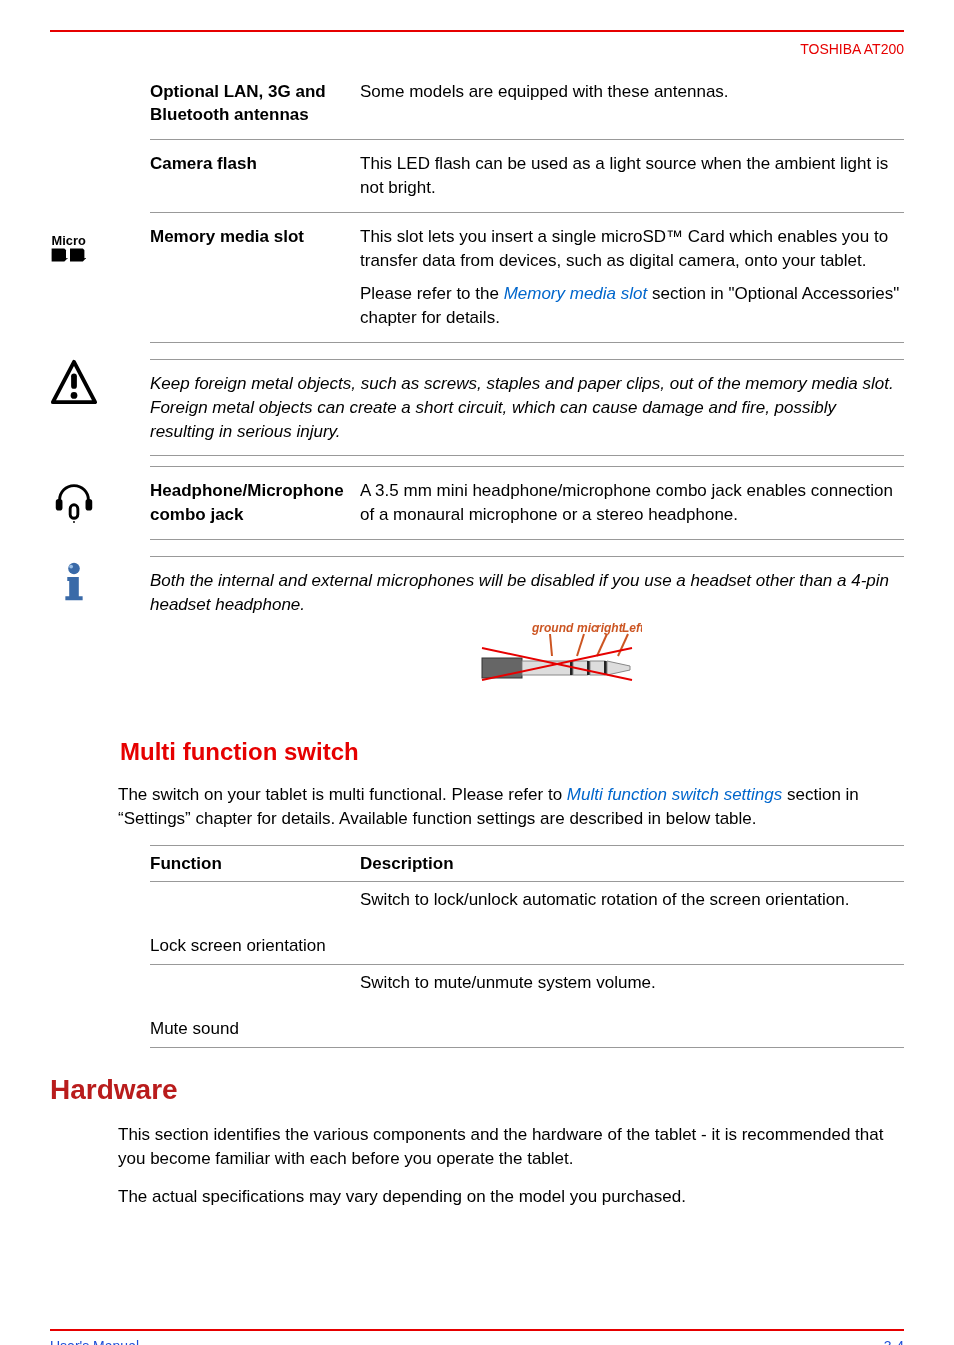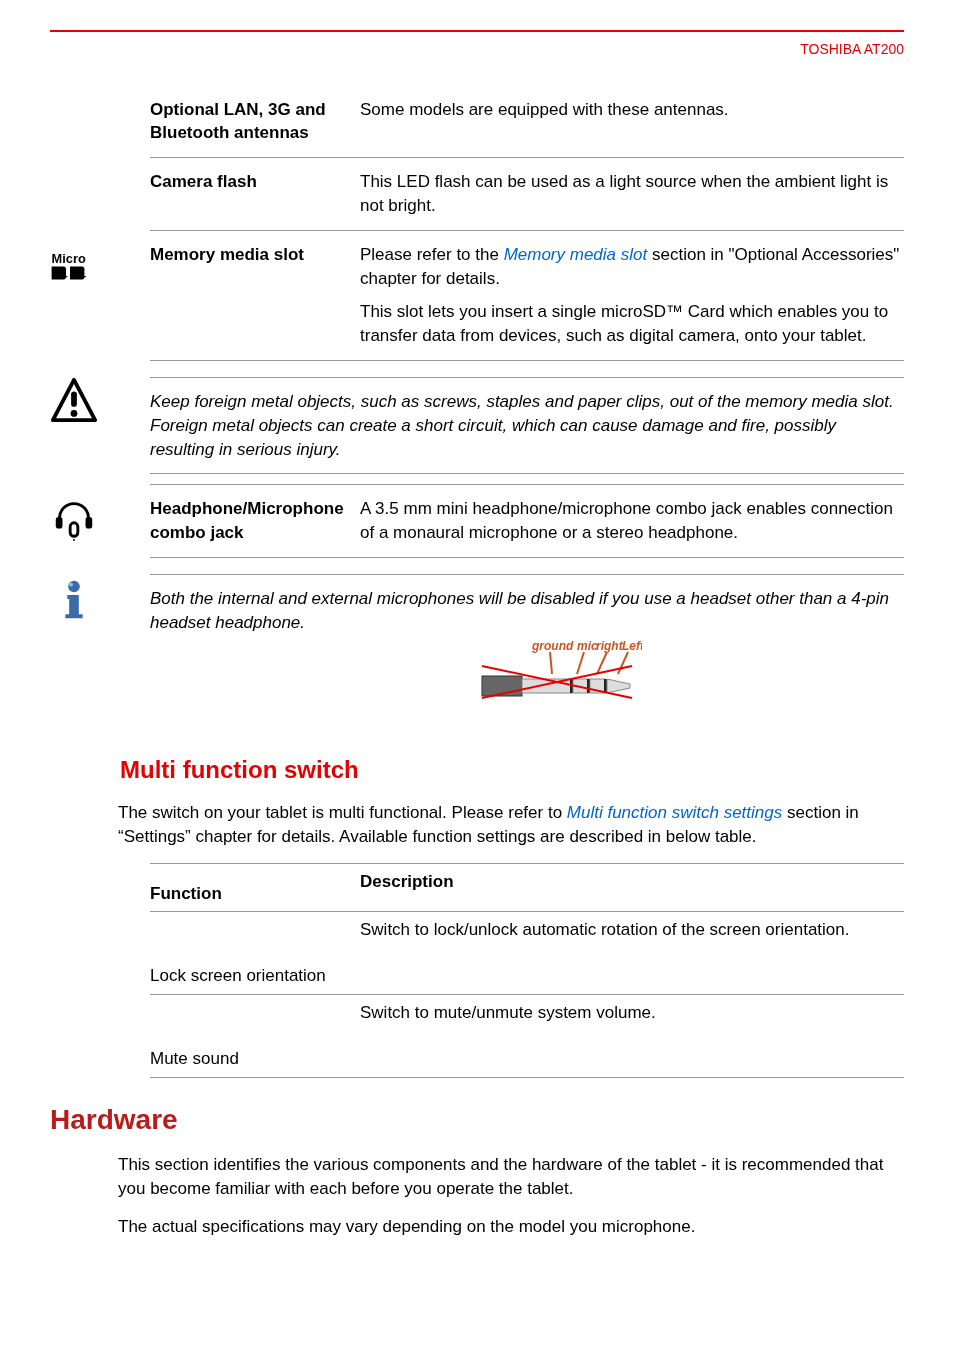--- a/index.html
+++ b/index.html
@@ -10,21 +10,21 @@
     color: #000;
     background: #fff;
     width: 954px;
     padding: 30px 50px 30px 50px;
   }
   .top-divider { border-top: 2px solid #e60000; margin-bottom: 8px; }
   .header-right {
     color: #e60000;
     font-size: 14px;
     text-align: right;
-    margin-bottom: 26px;
+    margin-bottom: 8px;
   }
   .content-col {
     margin-left: 100px;
   }
   .row {
     display: flex;
     border-bottom: 1px solid #999;
     padding: 12px 0;
   }
   .label-col {
@@ -103,21 +103,21 @@
     border-bottom: 1px solid #999;
     padding: 6px 0;
     font-weight: bold;
   }
   .func-row {
     display: flex;
     border-bottom: 1px solid #999;
     padding: 6px 0;
   }
   .func-col1 { width: 210px; flex-shrink: 0; font-weight: normal; padding-right: 10px; margin-top: 46px; }
-  .func-col1-hdr { width: 210px; flex-shrink: 0; font-weight: bold; margin-top: 12px; }
+  .func-col1-hdr { width: 210px; flex-shrink: 0; font-weight: bold; }
   .func-col2 { flex: 1; }
 
   .footer {
     border-top: 2px solid #e60000;
     margin-top: 120px;
     padding-top: 6px;
     display: flex;
     justify-content: space-between;
     color: #1d4ed8;
     font-size: 14px;
@@ -149,24 +149,24 @@
       <text x="2" y="18" font-family="Arial" font-weight="bold" font-size="16" fill="#000">Micro</text>
       <path d="M2 22 L18 22 L22 26 L22 34 L18 38 L2 38 Z" fill="#000"></path>
       <path d="M25 22 L41 22 L45 26 L45 34 L41 38 L25 38 Z" fill="#000"></path>
       <rect x="20" y="24" width="4" height="10" fill="#fff"></rect>
       <rect x="43" y="24" width="4" height="10" fill="#fff"></rect>
     </svg>
   </div>
   <div class="icon-inner-row" style="border-top:none;">
     <div class="label-col">Memory media slot</div>
     <div class="desc-col">
+      <p>This slot lets you insert a single microSD™ Card which enables you to transfer data from devices, such as digital camera, onto your tablet.</p>
       <p>
         <span>Please refer to the </span><a class="link">Memory media slot</a><span> section in "Optional Accessories" chapter for details.</span>
       </p>
-      <p>This slot lets you insert a single microSD™ Card which enables you to transfer data from devices, such as digital camera, onto your tablet.</p>
     </div>
   </div>
 </div>
 
 <div class="note-box">
   <div class="note-icon-cell">
     <svg class="svg-icon" viewBox="0 0 50 50">
       <polygon points="25,3 47,45 3,45" fill="none" stroke="#000" stroke-width="4" stroke-linejoin="round"></polygon>
       <rect x="22" y="15" width="6" height="16" rx="3" fill="#000"></rect>
       <circle cx="25" cy="38" r="3.5" fill="#000"></circle>
@@ -244,18 +244,18 @@
     <div class="func-col2">Switch to lock/unlock automatic rotation of the screen orientation.</div>
   </div>
   <div class="func-row">
     <div class="func-col1">Mute sound</div>
     <div class="func-col2">Switch to mute/unmute system volume.</div>
   </div>
 </div>
 
 <div class="section-heading-red">Hardware</div>
 <div class="para-block">This section identifies the various components and the hardware of the tablet - it is recommended that you become familiar with each before you operate the tablet.</div>
-<div class="para-block">The actual specifications may vary depending on the model you microphone.</div>
+<div class="para-block">The actual specifications may vary depending on the model you purchased.</div>
 
 <div class="footer">
   <span>User's Manual</span>
   <span>3-4</span>
 </div>
 
 </body></html>

